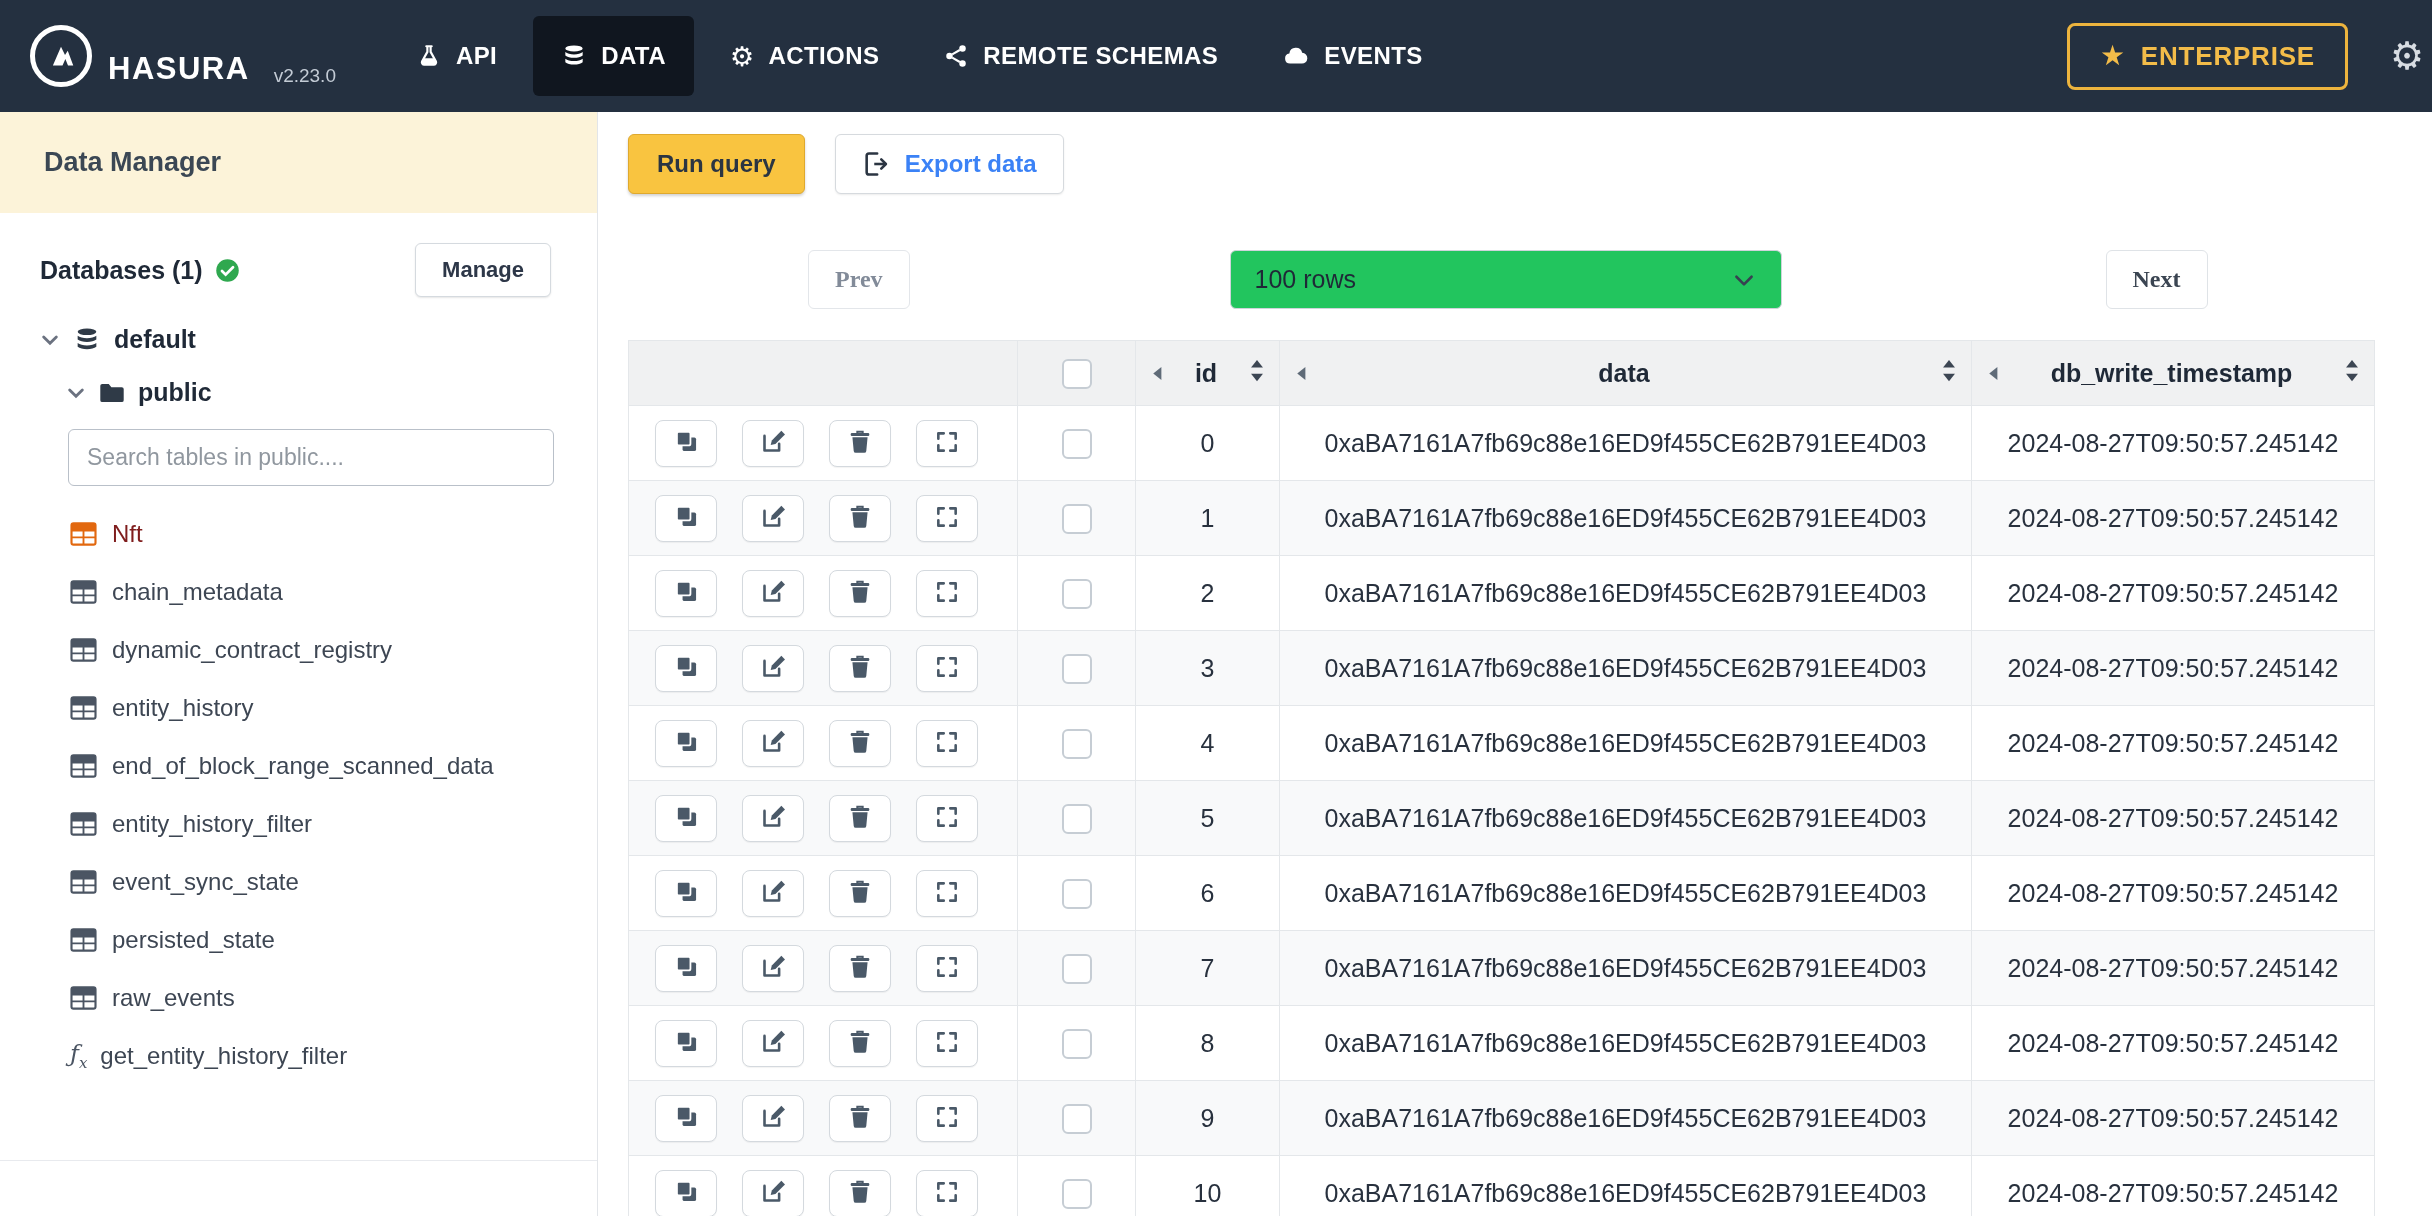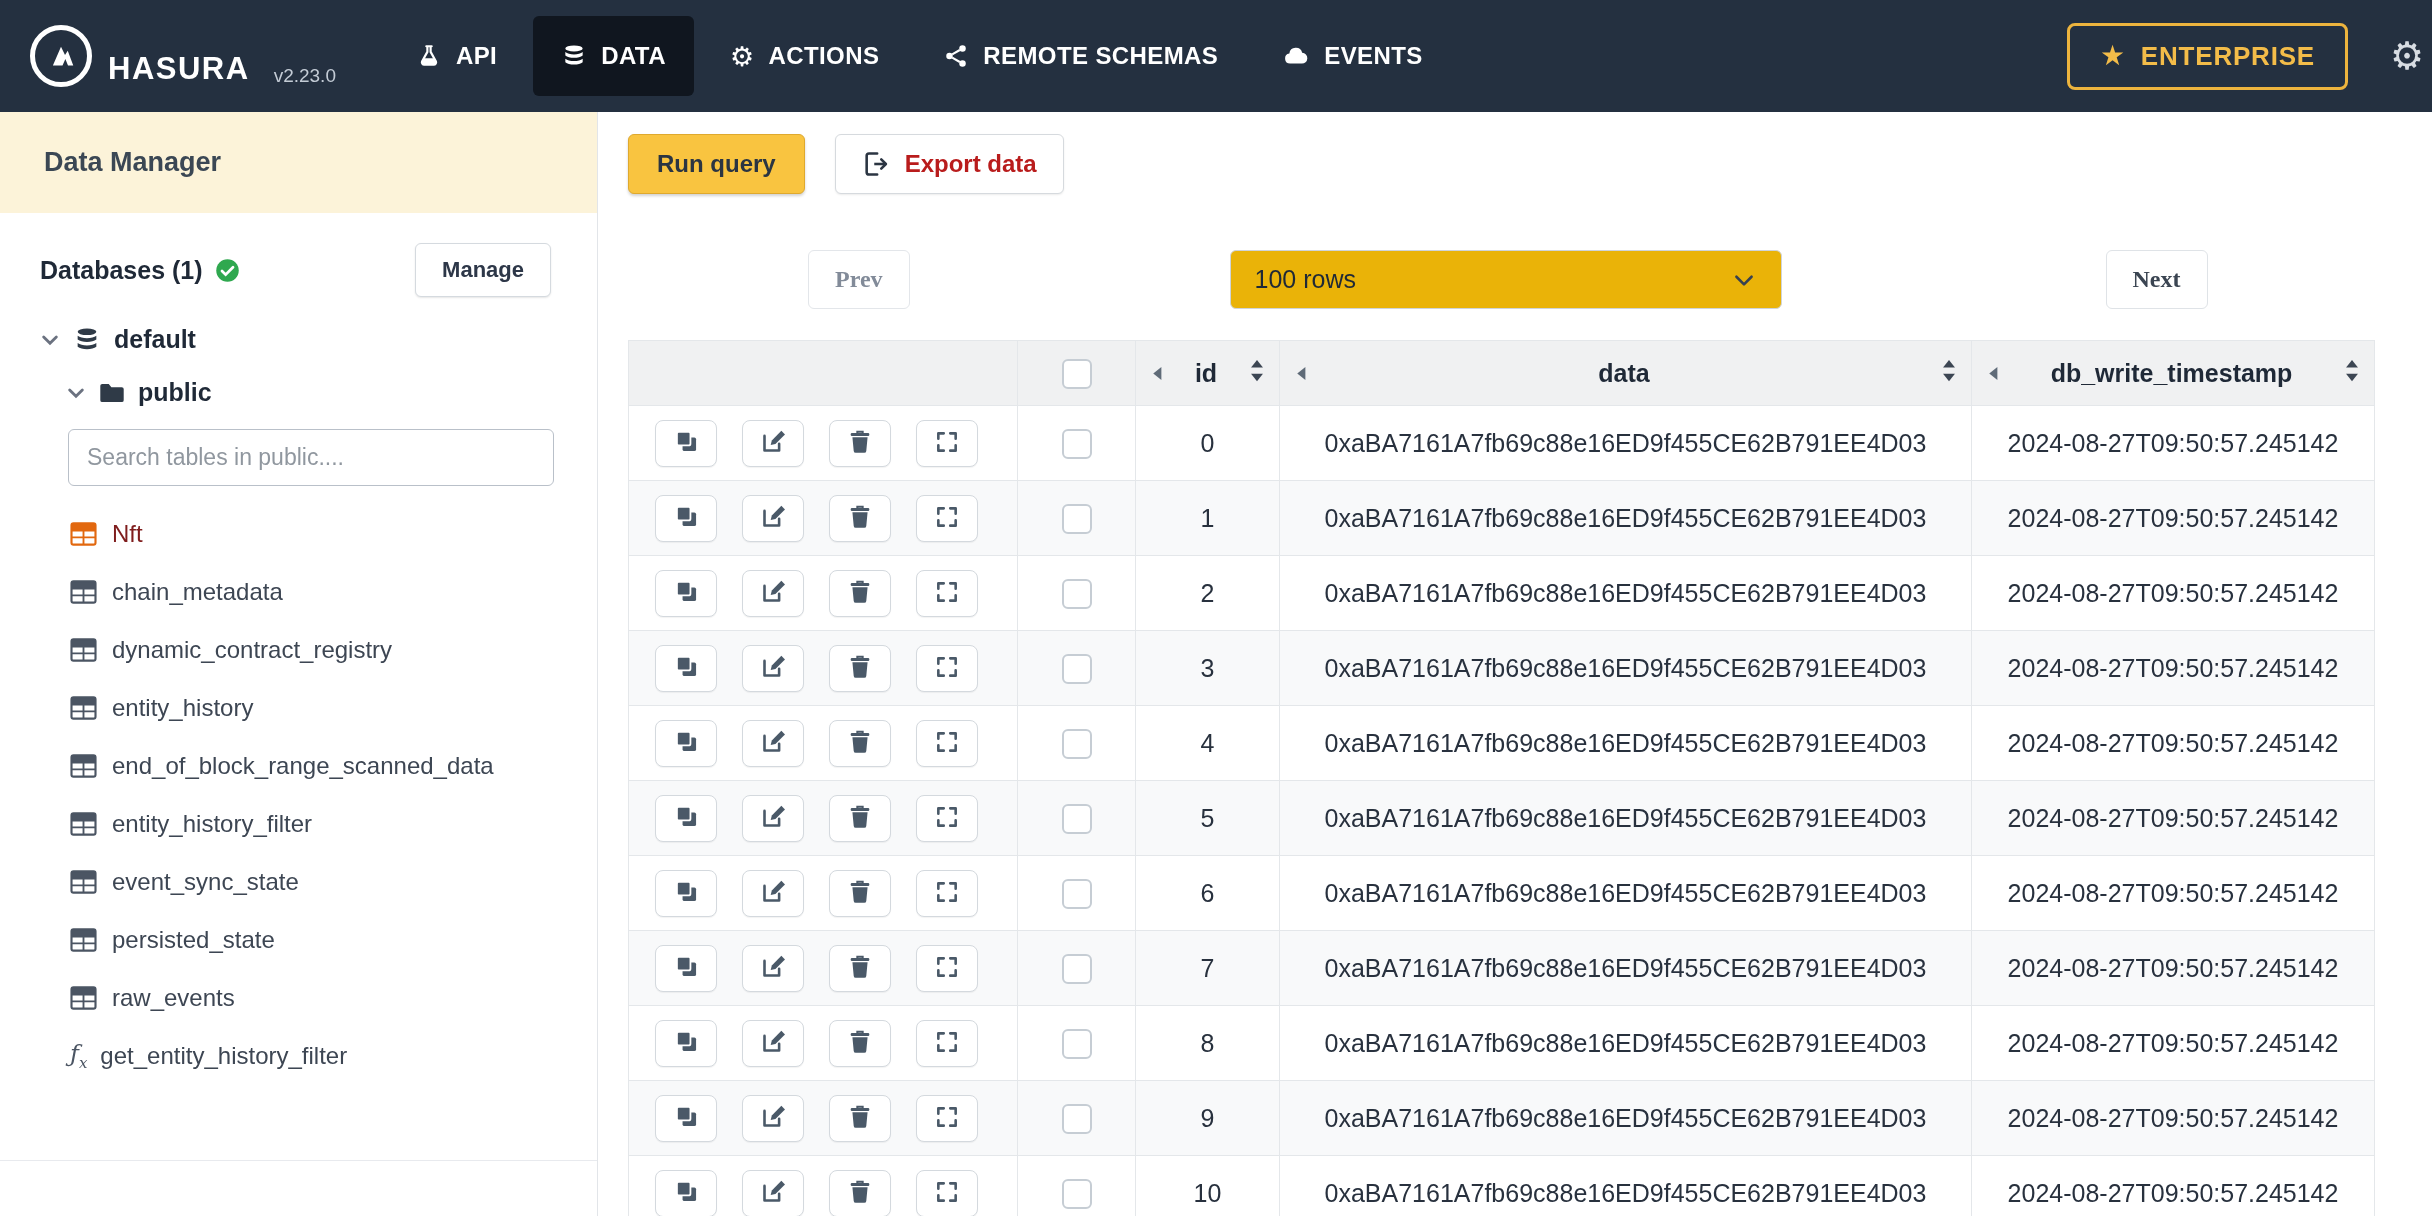--- a/index.html
+++ b/index.html
@@ -43,27 +43,27 @@
   .table-item.active .t-ic { color: #e2680f; }
   .fn-row { display: flex; align-items: center; gap: 13px; font-size: 24px; color: #3d4653; margin: 0 0 0 30px; cursor: pointer; }
   .fx { font-style: italic; font-size: 24px; color: #4b5563; font-family: "DejaVu Serif", serif; }
   .fx sub { font-size: 15px; }
   .sidebar-footer { border-top: 1px solid #e8eaee; height: 56px; flex: none; }
 
   
   .main { flex: 1; padding: 22px 0 0 30px; overflow: hidden; }
   .toolbar { display: flex; gap: 30px; }
   .run-query-btn { background: #f9c440; border: 1px solid #dfa92e; border-radius: 6px; height: 60px; padding: 0 28px; font-size: 24px; font-weight: bold; color: #2b3542; box-shadow: 0 2px 3px rgba(0,0,0,.18); cursor: pointer; font-family: inherit; }
-  .export-btn { background: #fff; border: 1px solid #d6dade; border-radius: 6px; height: 60px; padding: 0 26px; font-size: 24px; font-weight: bold; color: #b91c1c; display: flex; align-items: center; gap: 15px; box-shadow: 0 1px 2px rgba(0,0,0,.08); cursor: pointer; font-family: inherit; }
+  .export-btn { background: #fff; border: 1px solid #d6dade; border-radius: 6px; height: 60px; padding: 0 26px; font-size: 24px; font-weight: bold; color: #3b82f6; display: flex; align-items: center; gap: 15px; box-shadow: 0 1px 2px rgba(0,0,0,.08); cursor: pointer; font-family: inherit; }
 
   .pagination { display: flex; align-items: center; margin-top: 56px; }
   .pg-btn { height: 59px; background: #fff; border: 1px solid #e3e6ea; border-radius: 6px; font-size: 24px; font-weight: bold; padding: 0 26px; cursor: pointer; font-family: Liberation Serif, serif; }
   .prev-btn { margin-left: 180px; color: #828b99; }
   .next-btn { margin-left: 324px; color: #3b4552; border-color: #dfe3e7; }
-  .rows-select { margin-left: 320px; width: 552px; height: 59px; border: 1px solid #cfd4da; border-radius: 6px; display: flex; align-items: center; justify-content: space-between; padding: 0 24px; font-size: 25px; color: #1f2937; cursor: pointer; background: #eab308; }
+  .rows-select { margin-left: 320px; width: 552px; height: 59px; border: 1px solid #cfd4da; border-radius: 6px; display: flex; align-items: center; justify-content: space-between; padding: 0 24px; font-size: 25px; color: #1f2937; cursor: pointer; background: #22c55e; }
 
   
   .grid-wrap { margin-top: 31px; }
   table.grid { border-collapse: collapse; table-layout: fixed; }
   .grid th, .grid td { border: 1px solid #e4e7ea; }
   .grid thead th { background: #f0f1f2; height: 65px; font-size: 25px; font-weight: bold; color: #1f2937; cursor: pointer; }
   .th-inner { display: flex; align-items: center; justify-content: space-between; padding: 0 14px; }
   .th-label { flex: 1; text-align: center; }
   .grid tbody td { height: 75px; font-size: 25px; color: #28313e; text-align: center; background: transparent; }
   .grid tbody tr:nth-child(even) td { background: #f8f9fa; }

